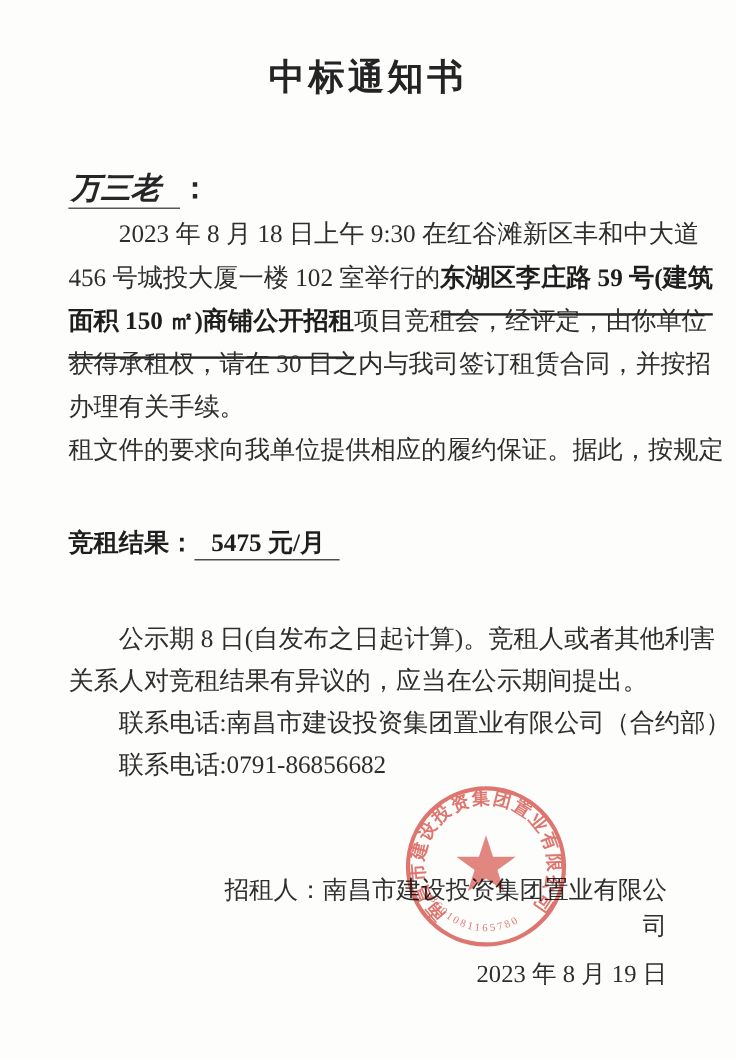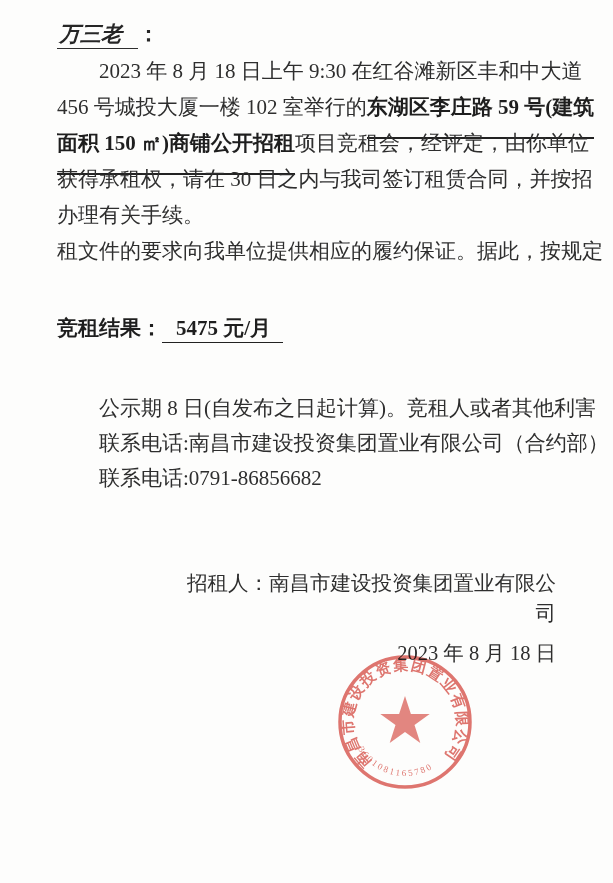--- a/index.html
+++ b/index.html
@@ -19,22 +19,22 @@
   .title {
     margin: 46px 0 0 0;
     text-align: center;
     font-size: 30px;
     line-height: 38px;
     font-weight: bold;
     letter-spacing: 3px;
     color: #242424;
   }
   .recipient {
-    margin-top: 20px;
-    font-size: 21px;
+    margin-top: 60px;
+    font-size: 25px;
     line-height: 28px;
     font-weight: bold;
     color: #262626;
   }
   .recipient .name {
     font-style: italic;
     border-bottom: 1.5px solid #2e2e2e;
     padding: 0 16px 2px 2px;
   }
   .para { margin: 0; }
@@ -87,47 +87,49 @@
     z-index: 5;
     pointer-events: none;
   }
   .seal text { font-family: "Liberation Serif", "DejaVu Serif", serif; }
 </style>
 </head>
 <body>
 
 <div class="page">
 
+  <h1 class="title">中标通知书</h1>
 
   <div class="recipient">
     <span class="name">万三老</span><span>：</span>
   </div>
 
   <div class="para p1">
     <div class="bline indent">2023 年 8 月 18 日上午 9:30 在红谷滩新区丰和中大道</div>
     <div class="bline"><span>456 号城投大厦一楼 102 室举行的</span><span class="ub">东湖区李庄路 59 号(建筑</span></div>
     <div class="bline"><span class="ub">面积 150 ㎡)商铺公开招租</span><span>项目竞租会，经评定，由你单位</span></div>
     <div class="bline">获得承租权，请在 30 日之内与我司签订租赁合同，并按招</div>
     <div class="bline short">办理有关手续。</div>
     <div class="bline">租文件的要求向我单位提供相应的履约保证。据此，按规定</div>
   </div>
 
   <div class="result-line">
     <span class="b">竞租结果：</span><span class="b value">5475 元/月</span>
   </div>
 
   <div class="para p2">
     <div class="bline indent">公示期 8 日(自发布之日起计算)。竞租人或者其他利害</div>
+    <div class="bline short">关系人对竞租结果有异议的，应当在公示期间提出。</div>
     <div class="bline indent">联系电话:南昌市建设投资集团置业有限公司（合约部）</div>
     <div class="bline short indent">联系电话:0791-86856682</div>
   </div>
 
   <div class="signature">
     <div class="lessor">招租人：南昌市建设投资集团置业有限公司</div>
-    <div class="date">2023 年 8 月 18 日</div>
+    <div class="date">2023 年 8 月 19 日</div>
   </div>
 
 </div>
 
 <svg class="seal" viewBox="0 0 160 160" aria-hidden="true">
   <defs>
     <path id="sealArcTop" d="M 46.6 119.8 A 52 52 0 1 1 113.4 119.8" fill="none"></path>
     <path id="sealArcBottom" d="M 33.2 107 A 54 54 0 0 0 126.8 107" fill="none"></path>
   </defs>
   <circle cx="80" cy="80" r="65" fill="none" stroke-width="3.5" stroke="#d8544c"></circle>

